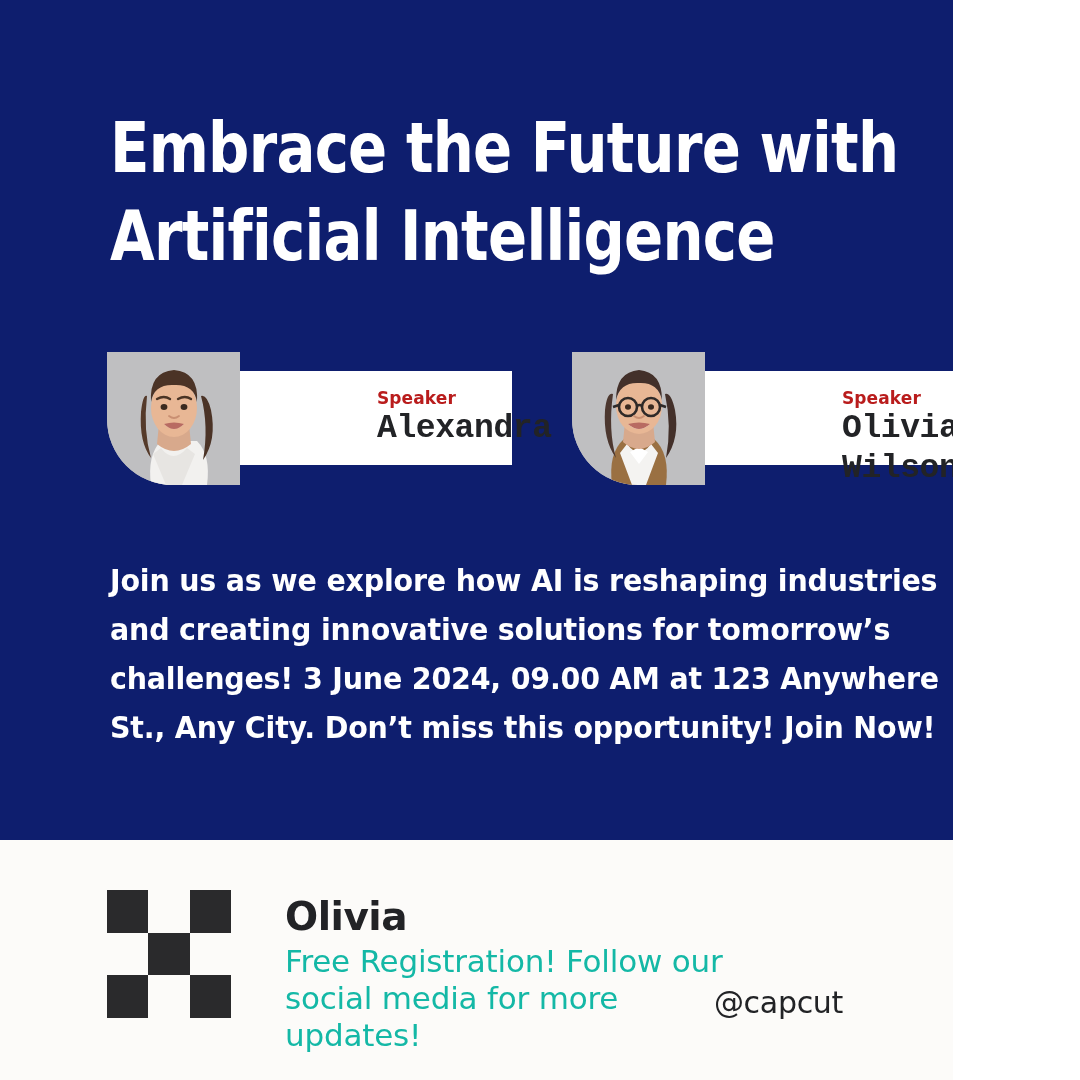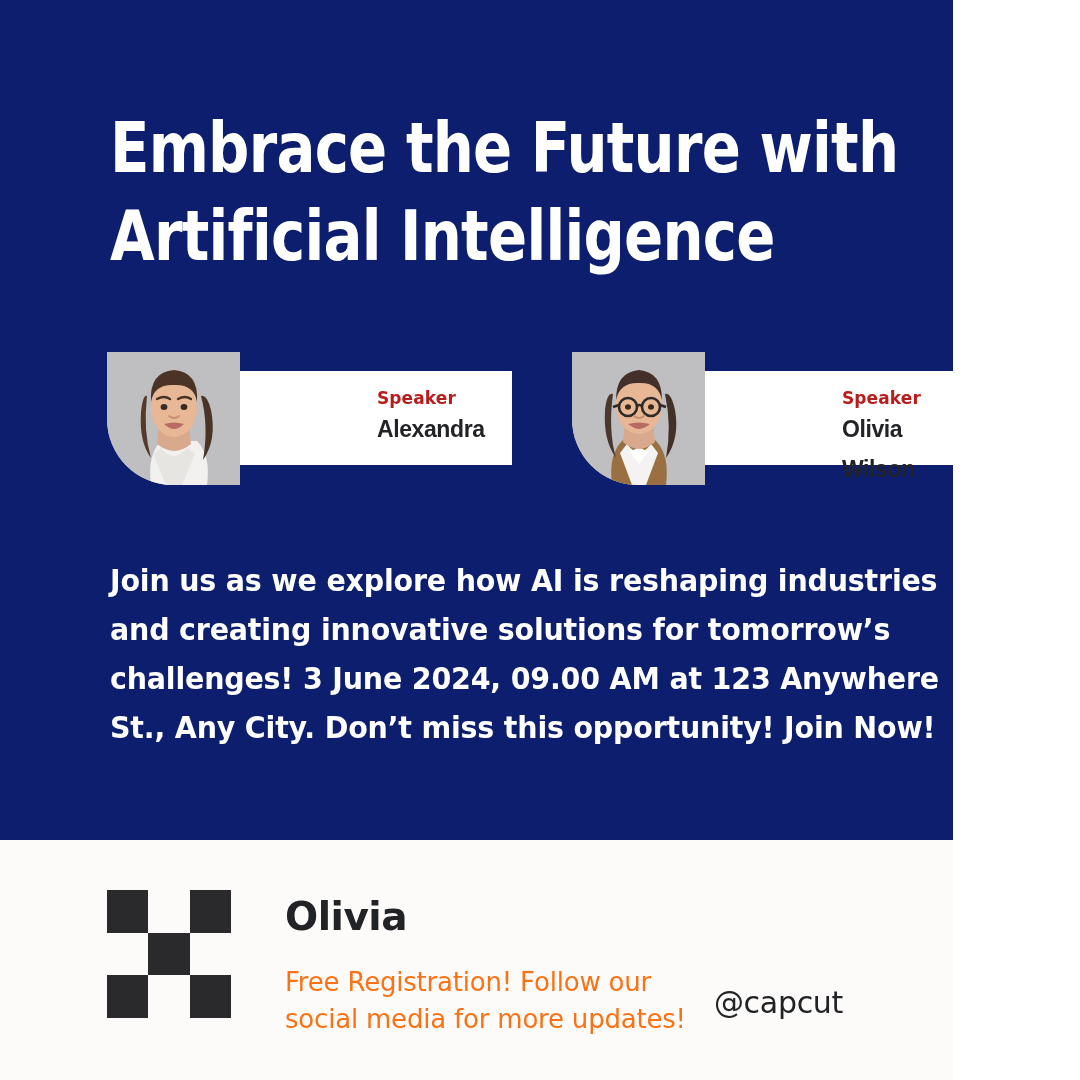--- a/index.html
+++ b/index.html
@@ -86,23 +86,23 @@
   .speaker-role {
     color: #b91c1c;
     font-family: "DejaVu Sans", sans-serif;
     font-weight: 700;
     font-size: 17px;
     line-height: 20px;
     letter-spacing: 0.1px;
   }
   .speaker-name {
     color: #222326;
-    font-family: Liberation Sans, sans-serif;
-    font-weight: 700;
-    font-size: 23px;
+    font-family: Liberation Mono, monospace;
+    font-weight: 700;
+    font-size: 33px;
     line-height: 40px;
     letter-spacing: -0.4px;
     margin-top: 1px;
   }
 
   
   .body-copy {
     position: absolute;
     left: 110px;
     top: 556px;
@@ -147,24 +147,24 @@
   }
   .brand-name {
     color: #222326;
     font-family: "DejaVu Sans", sans-serif;
     font-weight: 700;
     font-size: 39px;
     line-height: 48px;
     letter-spacing: -0.5px;
   }
   .brand-tagline {
-    margin-top: 23px;
-    color: #f97316;
-    font-family: "DejaVu Sans", sans-serif;
-    font-size: 26px;
+    margin-top: 2px;
+    color: #14b8a6;
+    font-family: "DejaVu Sans", sans-serif;
+    font-size: 31px;
     line-height: 37px;
     letter-spacing: -0.2px;
     white-space: pre-line;
   }
   .handle {
     position: absolute;
     right: 110px;
     top: 985px;
     color: #222326;
     font-family: "DejaVu Sans", sans-serif;

